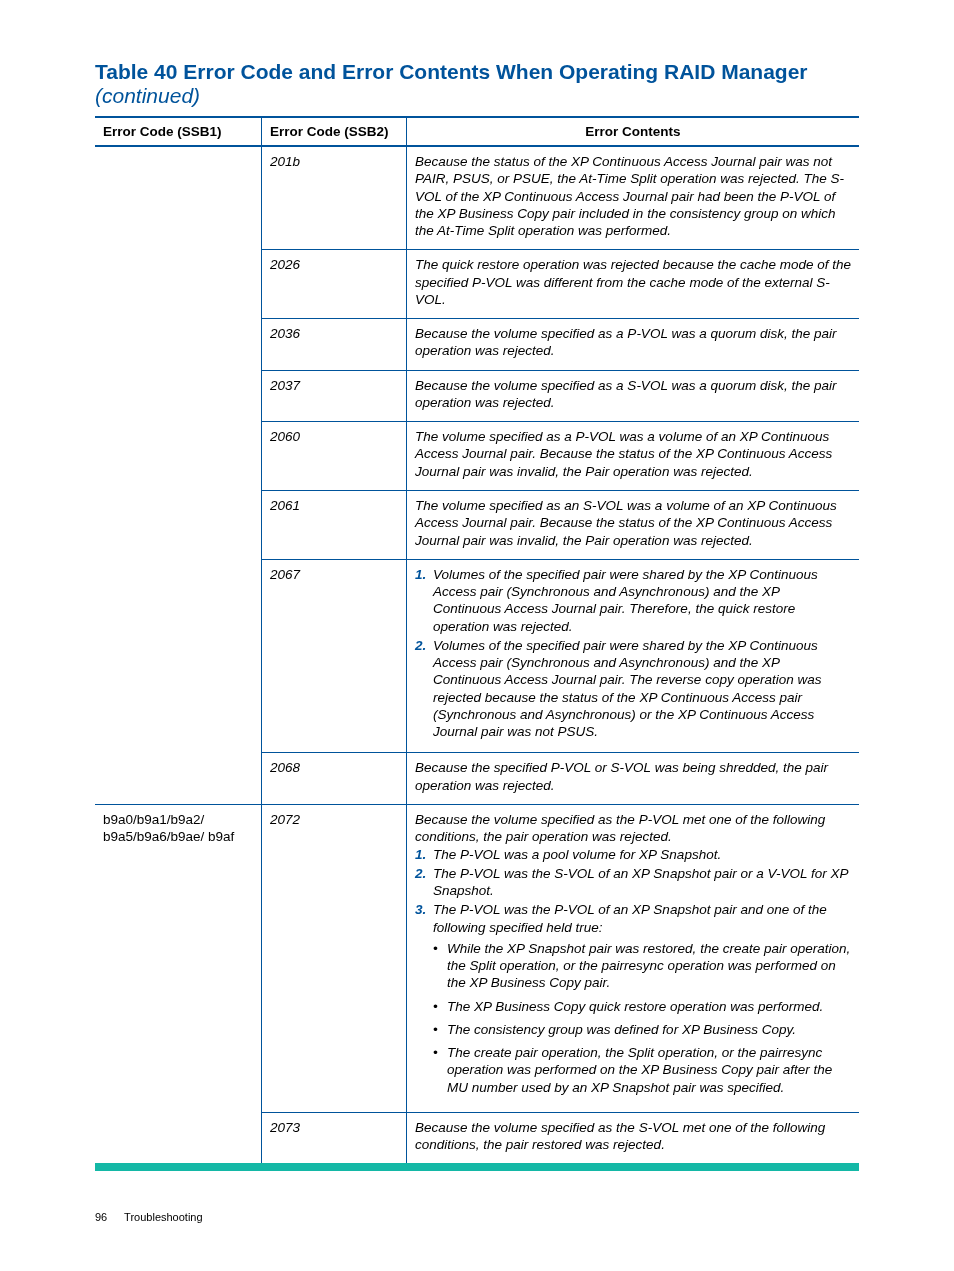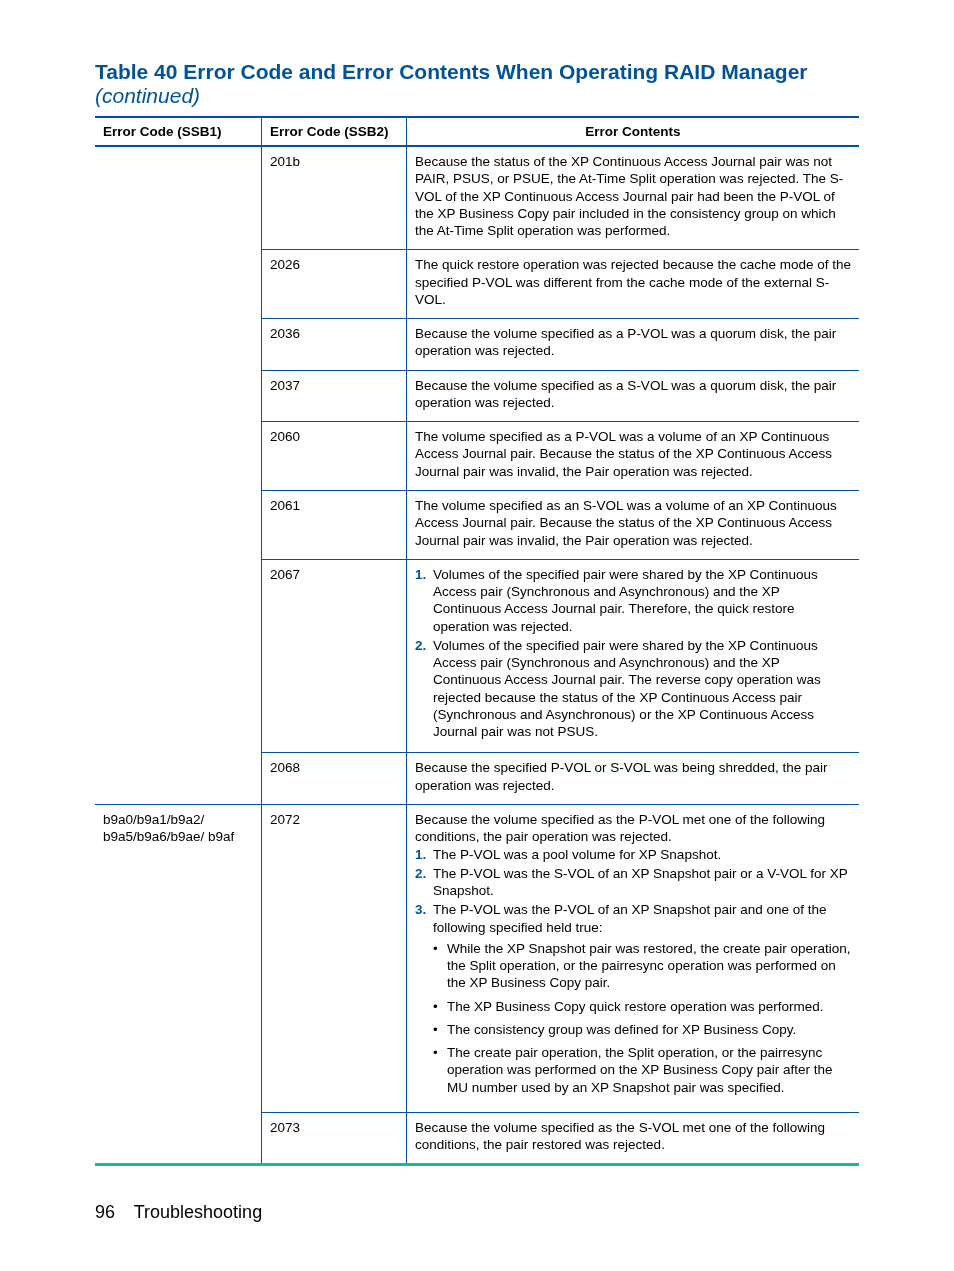--- a/index.html
+++ b/index.html
@@ -41,24 +41,24 @@
     padding: 6px 8px;
     font-size: 13.5px;
   }
   thead th.center { text-align: center; }
   tbody td {
     padding: 6px 8px 10px 8px;
     vertical-align: top;
     line-height: 1.28;
   }
   
-  table { border-top: 2px solid #00539b; border-bottom: 3px solid #14b8a6; }
+  table { border-top: 2px solid #00539b; border-bottom: 8px solid #14b8a6; }
   thead th { border-bottom: 2px solid #00539b; }
   thead th + th { border-left: 1px solid #00539b; }
-  tbody td + td { border-left: 1px solid #00539b; }
+  tbody td + td { border-left: 1px solid #00539b; font-style: italic; }
   tbody tr + tr td { border-top: 1px solid #00539b; }
   tbody tr.no-top-ssb1 td.ssb1 { border-top: none; }
   .ssb1 { width: 150px; }
   .ssb2 { width: 128px; }
   ol.hp {
     list-style: none;
     margin: 0;
     padding: 0;
   }
   ol.hp > li {
@@ -88,21 +88,21 @@
   ul.hp > li:before {
     content: "\2022";
     position: absolute;
     left: 0;
     color: #000;
   }
   .footer {
     position: absolute;
     bottom: 48px;
     left: 95px;
-    font-size: 18px;
+    font-size: 11px;
   }
   .footer .pg { margin-right: 14px; }
 </style>
 </head>
 <body>
 
 <div class="page">
 
   <div class="table-title">
     <span>Table 40 Error Code and Error Contents When Operating RAID Manager</span>

